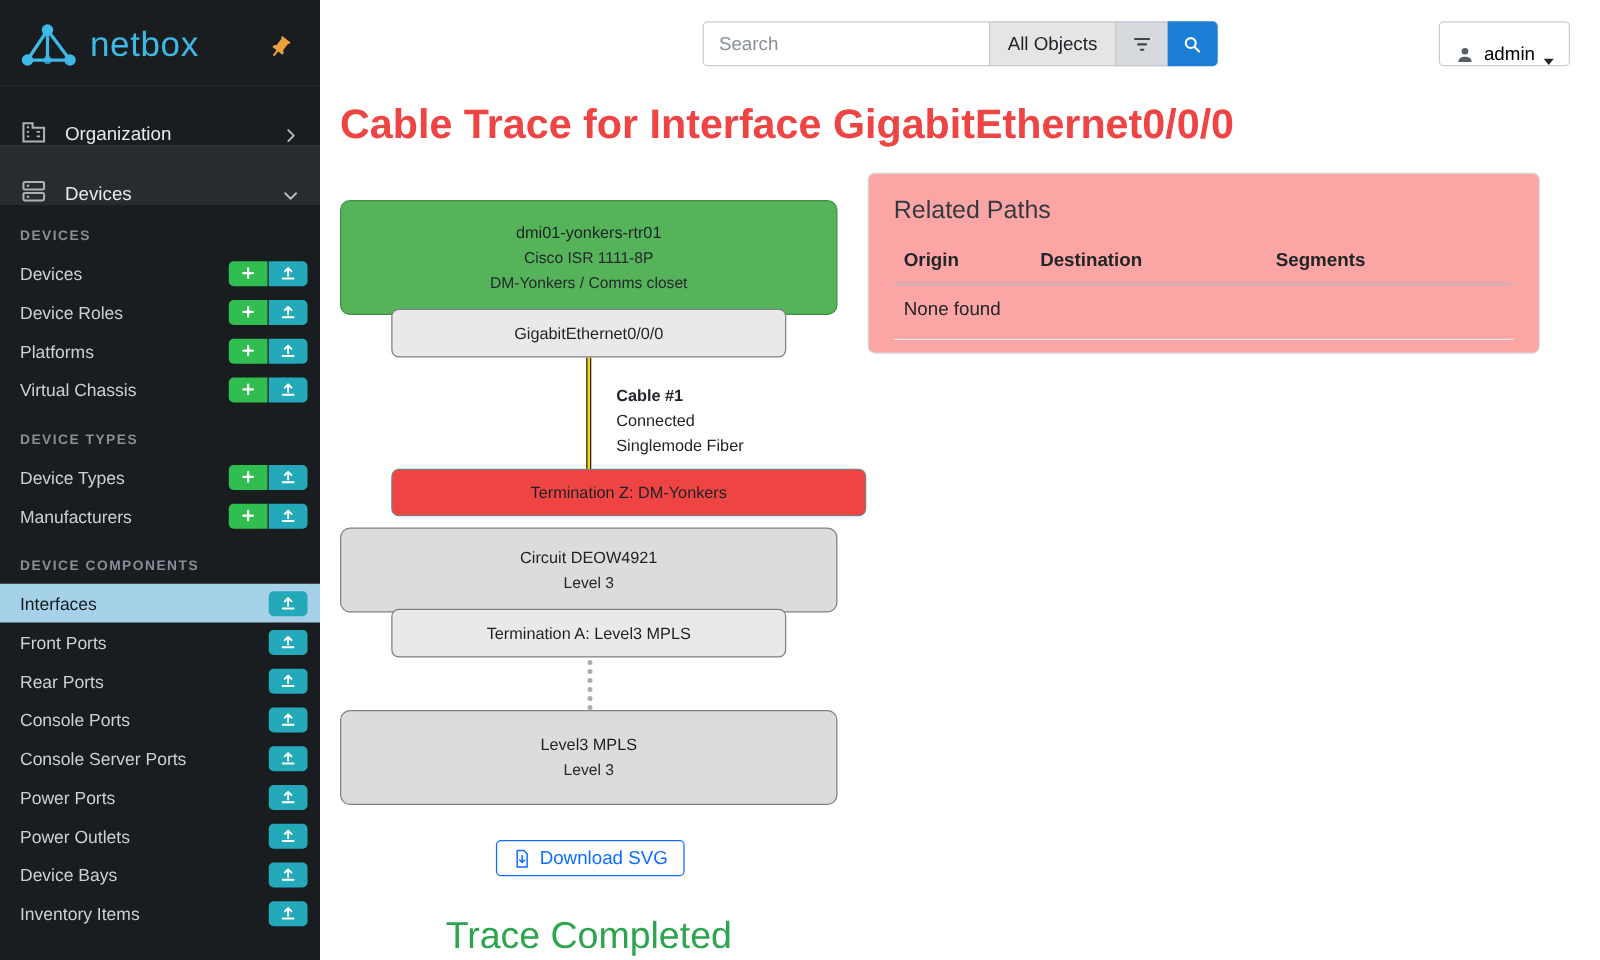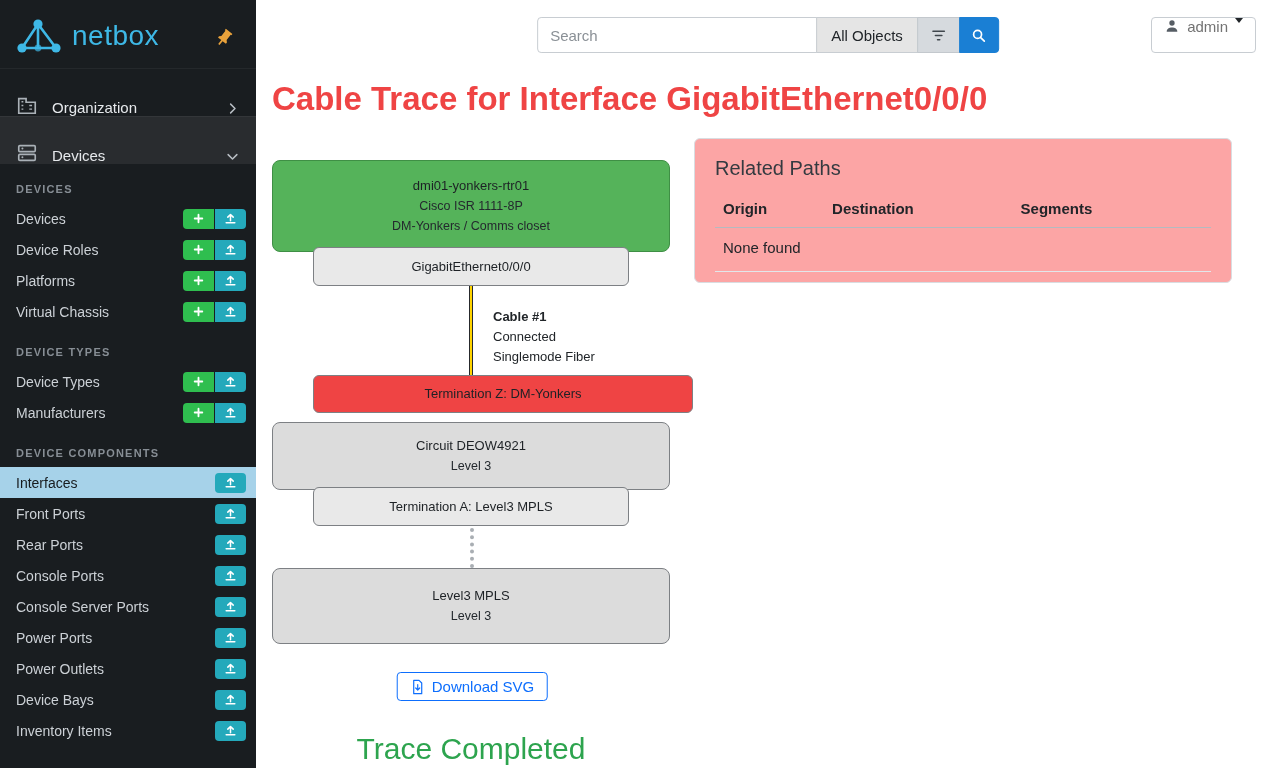--- a/index.html
+++ b/index.html
@@ -43,28 +43,28 @@
   .mini{width:31px;height:20px;display:flex;align-items:center;justify-content:center;border:none;padding:0;color:#fff;cursor:pointer}
   .mini .ic{width:13px;height:13px}
   .mini.add{background:var(--add-green);border-radius:4px 0 0 4px;margin-right:1px}
   .mini.imp{background:var(--import-teal);border-radius:0 4px 4px 0}
   .mini.imp.solo{border-radius:4px}
 
   
   .main{position:absolute;left:256px;top:0;width:1024px;height:768px;background:#fff}
   .topbar{position:relative;height:70px}
   .search-group{position:absolute;left:50%;top:17px;transform:translateX(-50%);display:flex;height:36px}
-  .search-input{width:280px;height:36px;border:1px solid #c8cdd2;border-radius:4px 0 0 4px;padding:0 12px;font-size:15px;color:#212529;outline:none;font-family:inherit}
+  .search-input{width:230px;height:36px;border:1px solid #c8cdd2;border-radius:4px 0 0 4px;padding:0 12px;font-size:15px;color:#212529;outline:none;font-family:inherit}
   .search-input::placeholder{color:#8a9096}
   .scope-btn{display:flex;align-items:center;padding:0 14px;border:1px solid #c8cdd2;margin-left:-1px;background:#e5e5e5;font-size:15px;color:#212529;cursor:pointer;font-family:inherit}
   .filter-btn{width:43px;background:#d6dade;border:1px solid #c3c8cd;margin-left:-1px;display:flex;align-items:center;justify-content:center;color:#3f464c;cursor:pointer}
   .filter-btn .ic{width:17px;height:17px}
   .go-btn{width:40px;background:var(--primary-blue);border:1px solid var(--primary-blue);margin-left:-1px;border-radius:0 4px 4px 0;color:#fff;display:flex;align-items:center;justify-content:center;cursor:pointer}
   .go-btn .ic{width:17px;height:17px}
-  .user-menu{position:absolute;right:24px;top:17px;height:36px;border:1px solid #c8cdd2;border-radius:4px;display:flex;align-items:flex-start;padding:0 12px;gap:7px;background:#fff;font-size:15px;color:#737373;cursor:pointer;font-family:inherit}
+  .user-menu{position:absolute;right:24px;top:17px;height:36px;border:1px solid #c8cdd2;border-radius:4px;display:flex;align-items:flex-end;padding:0 12px;gap:7px;background:#fff;font-size:15px;color:#000000;cursor:pointer;font-family:inherit}
   .user-menu .ic{width:16px;height:16px;color:#565d64}
   .caret{width:0;height:0;border-left:4.5px solid transparent;border-right:4.5px solid transparent;border-top:5px solid #212529}
 
   .page-title{margin:10px 0 0 16px;font-size:33px;font-weight:700;color:#ef4444}
 
   
   .trace{position:absolute;left:16px;top:160px;width:400px;height:608px}
   .node{position:absolute;border:1px solid #7d8084;border-radius:8px;display:flex;flex-direction:column;align-items:center;justify-content:center;text-align:center;cursor:pointer}
   .node .t{font-weight:normal;font-size:13px;color:#1d2125;line-height:20px}
   .node .s{font-size:12.5px;color:#24292e;line-height:20px}

